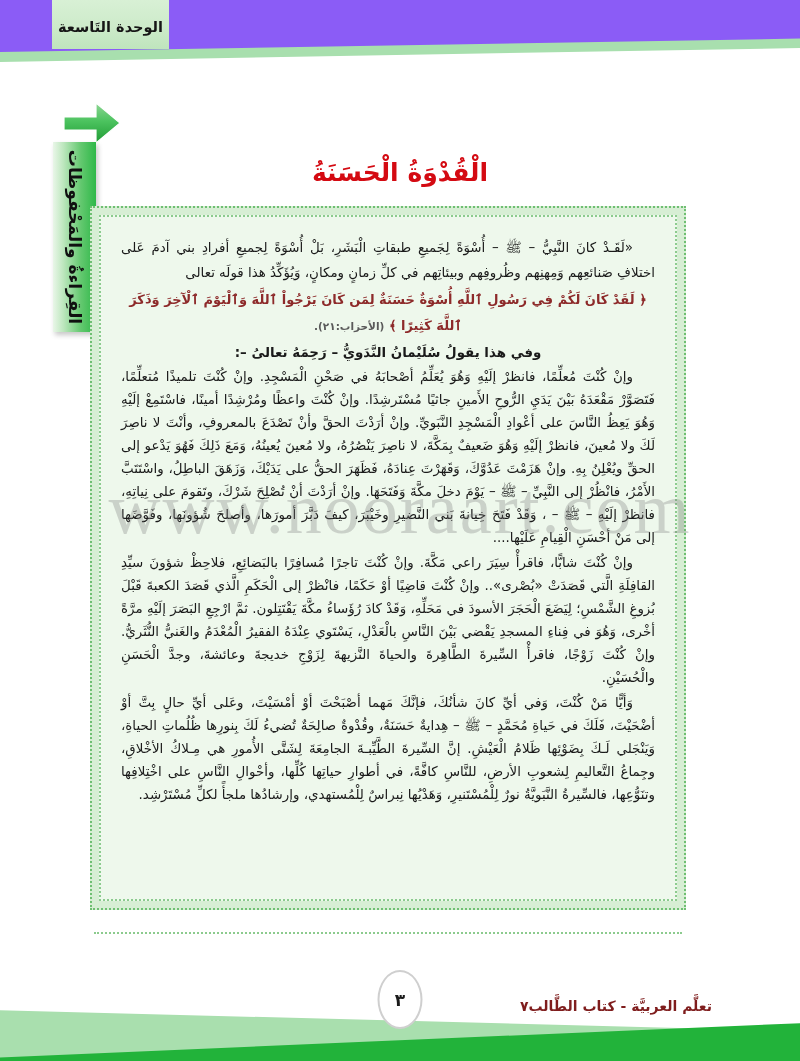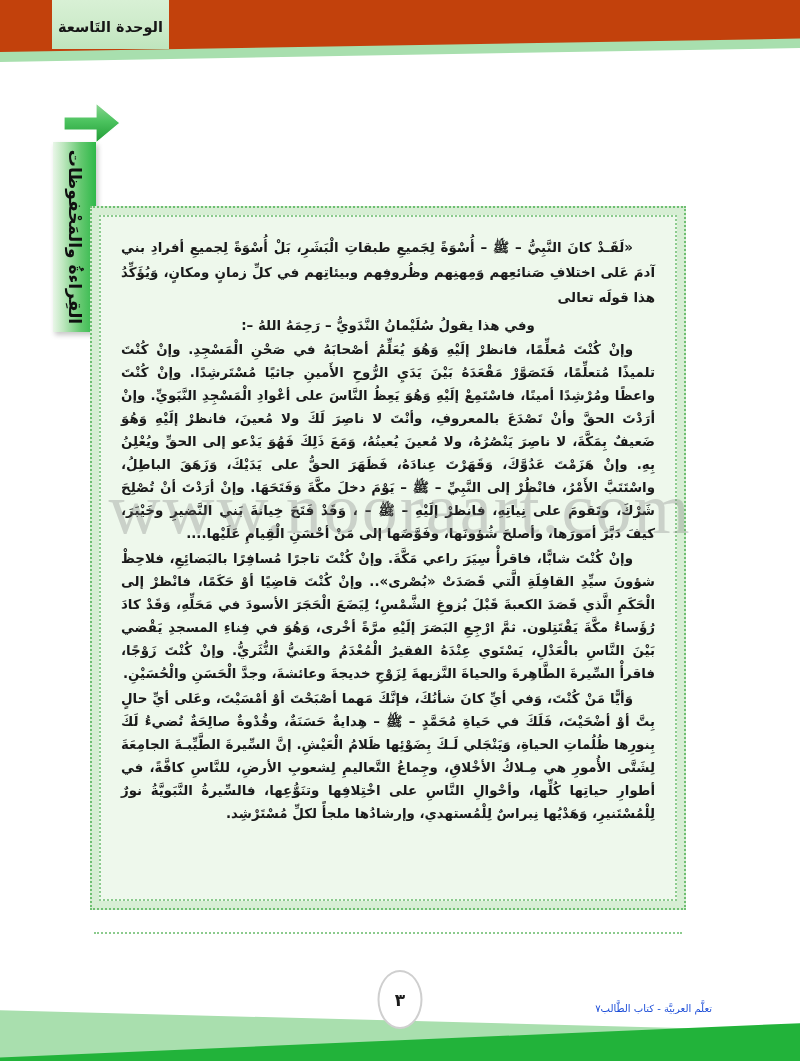--- a/index.html
+++ b/index.html
@@ -19,21 +19,21 @@
     background: #ffffff;
     overflow: hidden;
   }
 
   
   .header-band {
     position: absolute;
     top: 0; left: 0;
     width: 800px;
     height: 62px;
-    background: #c2410c;
+    background: #8b5cf6;
     overflow: hidden;
   }
   .header-band .wedge-mid {
     position: absolute;
     left: 0; bottom: 0;
     width: 800px;
     height: 26px;
     background: #a8dfae;
     clip-path: polygon(0 62%, 100% 10%, 100% 100%, 0 100%);
   }
@@ -176,21 +176,21 @@
     overflow: hidden;
   }
 
   .para {
     direction: rtl;
     text-align: justify;
     text-align-last: right;
     font-size: 13.4px;
     line-height: 25.2px;
     color: #1a1a1a;
-    font-weight: 700;
+    font-weight: 400;
     margin-bottom: 2px;
     text-indent: 22px;
   }
   .para.tight { line-height: 23px; }
 
   .verse {
     direction: rtl;
     text-align: center;
     font-size: 13px;
     line-height: 26px;
@@ -278,23 +278,23 @@
     position: absolute;
     left: 0; bottom: 0;
     width: 800px; height: 44px;
     background: #22b33a;
     clip-path: polygon(0 92%, 100% 14%, 100% 100%, 0 100%);
   }
   .footer-text {
     position: absolute;
     right: 88px;
     bottom: 47px;
-    font-size: 10px;
-    font-weight: 400;
-    color: #1d4ed8;
+    font-size: 14px;
+    font-weight: 700;
+    color: #7f1d1d;
     direction: rtl;
     white-space: nowrap;
   }
   .page-number-oval {
     position: absolute;
     left: 50%;
     transform: translateX(-50%);
     bottom: 32px;
     width: 45px;
     height: 59px;
@@ -331,28 +331,33 @@
       </linearGradient>
     </defs>
     <path d="M2,18 L34,18 L34,4 L58,24 L34,44 L34,31 L2,31 Z" fill="url(#arrGrad)" stroke="#ffffff" stroke-width="1.2"></path>
   </svg>
 
   <div class="side-tab">
     <div class="side-tab-text">القِراءةُ والمَحْفوظات</div>
   </div>
 
 
+  <div class="page-title">الْقُدْوَةُ الْحَسَنَةُ</div>
 
   <div class="content-outer">
     <div class="content-inner">
 
       <div class="para">«لَقَـدْ كانَ النَّبِيُّ – ﷺ – أُسْوَةً لِجَميعِ طبقاتِ الْبَشَرِ، بَلْ أُسْوَةً لِجميعِ أفرادِ بني آدمَ عَلى اختلافِ صَنائعِهم وَمِهنِهم وظُروفِهم وبيئاتِهم في كلِّ زمانٍ ومكانٍ، وَيُؤَكِّدُ هذا قولَه تعالى</div>
 
-
-      <div class="line-center">وفي هذا يقولُ سُلَيْمانُ النَّدَويُّ – رَحِمَهُ اللهُ –:</div>
+      <div class="verse">
+        <span>﴿ لَقَدْ كَانَ لَكُمْ فِي رَسُولِ ٱللَّهِ أُسْوَةٌ حَسَنَةٌ لِمَن كَانَ يَرْجُواْ ٱللَّهَ وَٱلْيَوْمَ ٱلْآخِرَ وَذَكَرَ ٱللَّهَ كَثِيرًا ﴾</span>
+        <span class="ref">(الأحزاب:٢١).</span>
+      </div>
+
+      <div class="line-center">وفي هذا يقولُ سُلَيْمانُ النَّدَويُّ – رَحِمَهُ تعالىُ –:</div>
 
       <div class="para tight">وإنْ كُنْتَ مُعلِّمًا، فانظرْ إلَيْهِ وَهُوَ يُعَلِّمُ أصْحابَهُ في صَحْنِ الْمَسْجِدِ. وإنْ كُنْتَ تلميذًا مُتعلِّمًا، فَتَصَوَّرْ مَقْعَدَهُ بَيْنَ يَدَيِ الرُّوحِ الأَمينِ جاثيًا مُسْتَرشِدًا. وإنْ كُنْتَ واعظًا ومُرْشِدًا أمينًا، فاسْتَمِعْ إلَيْهِ وَهُوَ يَعِظُ النَّاسَ على أعْوادِ الْمَسْجِدِ النَّبَويِّ. وإنْ أرَدْتَ الحقَّ وأنْ تَصْدَعَ بالمعروفِ، وأنْتَ لا ناصِرَ لَكَ ولا مُعينَ، فانظرْ إلَيْهِ وَهُوَ ضَعيفٌ بِمَكَّةَ، لا ناصِرَ يَنْصُرُهُ، ولا مُعينَ يُعينُهُ، وَمَعَ ذَلِكَ فَهُوَ يَدْعو إلى الحقِّ ويُعْلِنُ بِهِ. وإنْ هَزَمْتَ عَدُوَّكَ، وَقَهَرْتَ عِنادَهُ، فَظَهَرَ الحقُّ على يَدَيْكَ، وَزَهَقَ الباطِلُ، واسْتَتَبَّ الأَمْرُ، فانْظُرْ إلى النَّبِيِّ – ﷺ – يَوْمَ دخلَ مكَّةَ وَفَتَحَهَا. وإنْ أرَدْتَ أنْ تُصْلِحَ شَرْكَ، وتَقومَ على نِياتِهِ، فانظرْ إلَيْهِ – ﷺ – ، وَقَدْ فَتَحَ خِيانةَ بَني النَّضيرِ وخَيْبَرَ، كيفَ دَبَّرَ أمورَها، وأصلحَ شُؤونَها، وفَوَّضَها إلى مَنْ أحْسَنِ الْقِيامِ عَلَيْها....</div>
 
       <div class="para tight">وإنْ كُنْتَ شابًّا، فاقرأْ سِيَرَ راعي مَكَّةَ. وإنْ كُنْتَ تاجرًا مُسافِرًا بالبَضائِعِ، فلاحِظْ شؤونَ سيِّدِ القافِلَةِ الَّتي قَصَدَتْ «بُصْرى».. وإنْ كُنْتَ قاضِيًا أوْ حَكَمًا، فانْظرْ إلى الْحَكَمِ الَّذي قَصَدَ الكعبةَ قَبْلَ بُزوغِ الشَّمْسِ؛ لِيَضَعَ الْحَجَرَ الأسودَ في مَحَلِّهِ، وَقَدْ كادَ رُؤَساءُ مكَّةَ يَقْتَتِلون. ثمَّ ارْجِعِ البَصَرَ إلَيْهِ مرَّةً أخْرى، وَهُوَ في فِناءِ المسجدِ يَقْضي بَيْنَ النَّاسِ بالْعَدْلِ، يَسْتَوي عِنْدَهُ الفقيرُ الْمُعْدَمُ والغَنيُّ النُّثَريُّ. وإنْ كُنْتَ زَوْجًا، فاقرأْ السِّيرةَ الطَّاهِرةَ والحياةَ النَّزيهةَ لِزَوْجِ خديجةَ وعائشةَ، وجدَّ الْحَسَنِ والْحُسَيْنِ.</div>
 
       <div class="para tight">وَأيًّا مَنْ كُنْتَ، وَفي أيِّ كانَ شأنُكَ، فإنَّكَ مَهما أصْبَحْتَ أوْ أمْسَيْتَ، وعَلى أيِّ حالٍ بِتَّ أوْ أضْحَيْتَ، فَلَكَ في حَياةِ مُحَمَّدٍ – ﷺ – هِدايةٌ حَسَنَةٌ، وقُدْوةٌ صالِحَةٌ تُضيءُ لَكَ بِنورِها ظُلُماتِ الحياةِ، وَيَنْجَلي لَـكَ بِضَوْئِها ظَلامُ الْعَيْشِ. إنَّ السِّيرةَ الطَّيِّبـةَ الجامِعَةَ لِشَتَّى الأُمورِ هي مِـلاكُ الأخْلاقِ، وجِماعُ التَّعاليمِ لِشعوبِ الأرضِ، للنَّاسِ كافَّةً، في أطوارِ حياتِها كُلِّها، وأحْوالِ النَّاسِ على اخْتِلافِها وتنَوُّعِها، فالسِّيرةُ النَّبَويَّةُ نورٌ لِلْمُسْتَنيرِ، وَهَدْيُها نِبراسٌ لِلْمُستهدي، وإرشادُها ملجأً لكلِّ مُسْتَرْشِد.</div>
 
     </div>
   </div>
 

